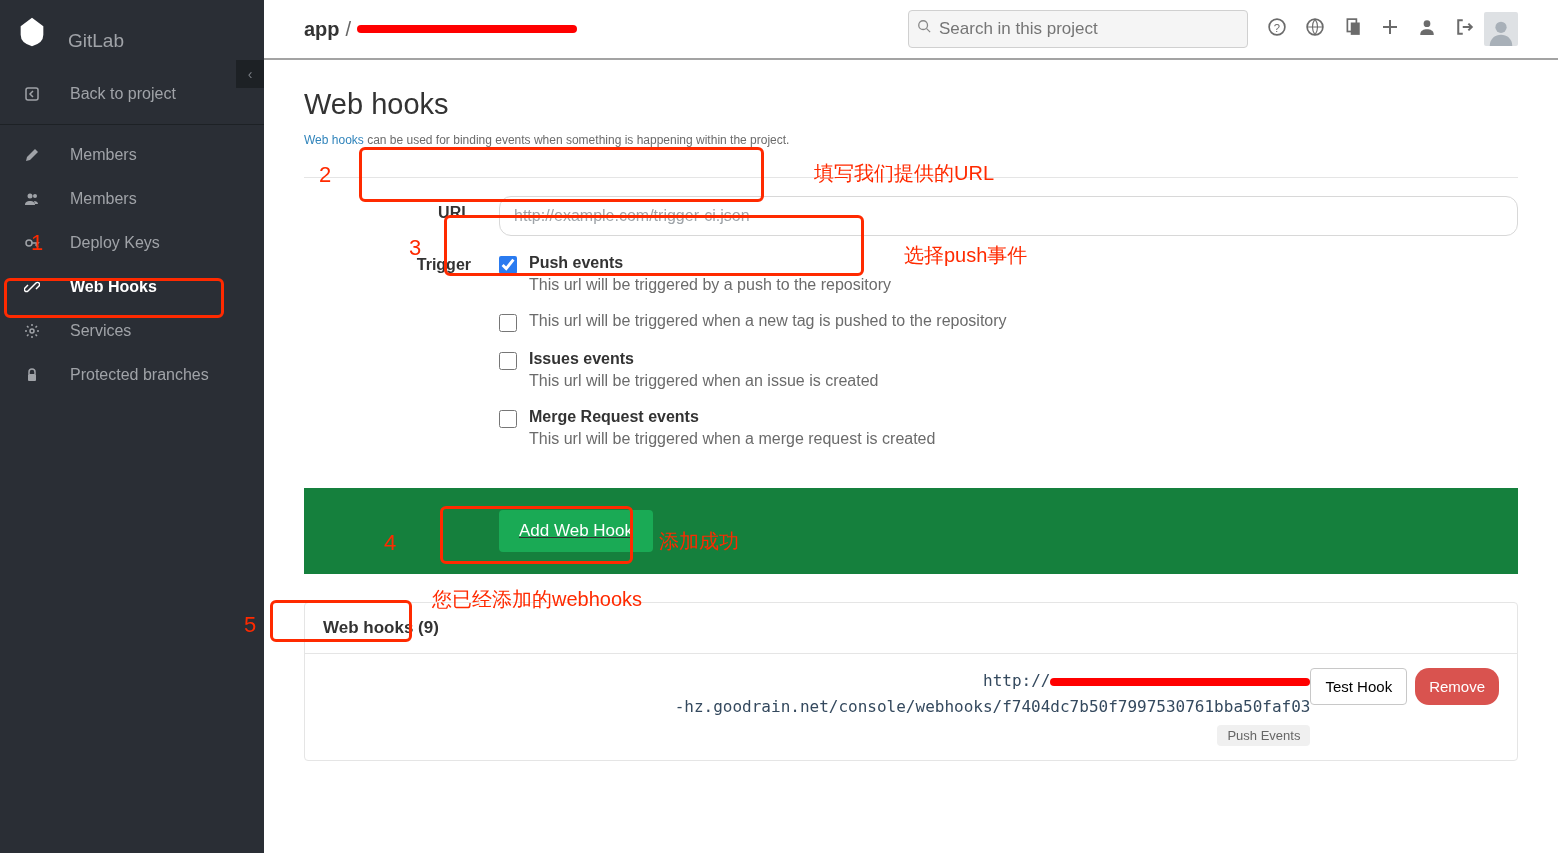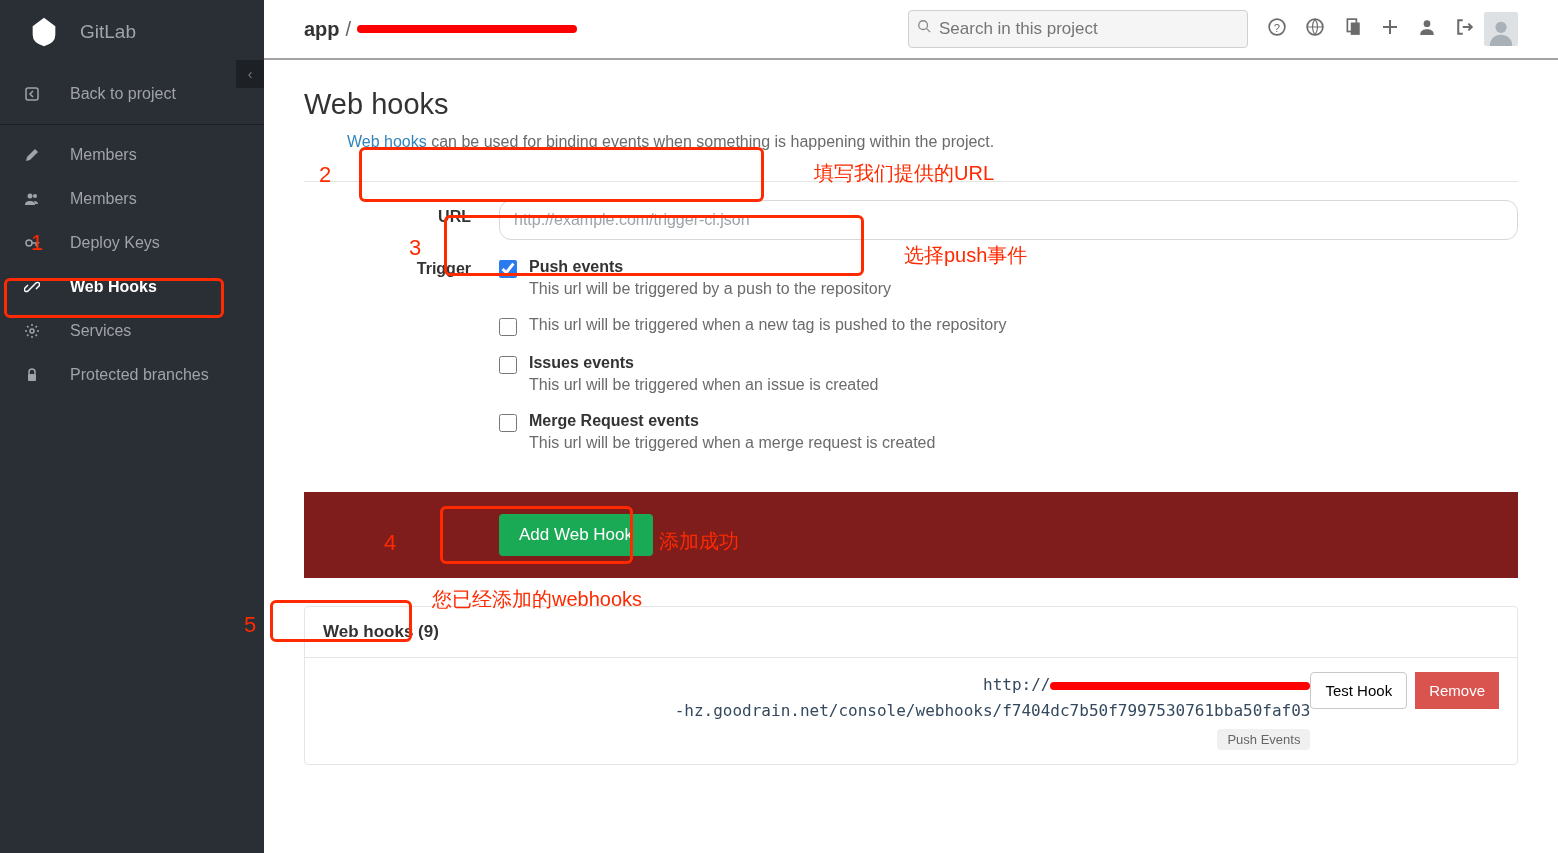--- a/index.html
+++ b/index.html
@@ -1,19 +1,19 @@
 <!DOCTYPE html>
 <html><head>
   <meta charset="utf-8">
   <style>
     * { margin: 0; padding: 0; box-sizing: border-box; }
     body { font-family: -apple-system, BlinkMacSystemFont, "Segoe UI", Helvetica, Arial, sans-serif; font-size: 14px; color: #333; }
     
     .sidebar { position: fixed; left: 0; top: 0; width: 264px; height: 100vh; background: #2a2e35; color: #a0a3a8; }
-    .sidebar-header { display: flex; align-items: center; padding: 12px 24px; }
+    .sidebar-header { display: flex; align-items: flex-end; padding: 12px 12px; }
     .logo { width: 40px; height: 40px; display: flex; align-items: center; justify-content: center; }
     .logo svg { fill: #fff; }
     .brand { color: #a0a3a8; margin-left: 16px; font-size: 19px; font-weight: 400; }
     .collapse-btn { position: absolute; right: 0; top: 60px; background: #1d2125; width: 28px; height: 28px; display: flex; align-items: center; justify-content: center; color: #7a7e84; cursor: pointer; }
     
     .nav-section { margin-top: 8px; }
     .nav-item { display: flex; align-items: center; padding: 13px 22px; color: #a0a3a8; cursor: pointer; font-size: 16px; }
     .nav-item.active { color: #fff; }
     .nav-icon { width: 20px; margin-right: 28px; display: flex; align-items: center; justify-content: center; }
     .nav-divider { height: 1px; background: #1d2125; margin: 8px 0; }
@@ -27,49 +27,49 @@
     .search-wrap { position: relative; width: 340px; }
     .search-input { width: 100%; padding: 8px 10px 8px 30px; border: 1px solid #d0d0d0; background: #f5f5f5; border-radius: 4px; font-size: 17px; color: #555; }
     .search-icon { position: absolute; left: 9px; top: 9px; color: #888; }
     .topbar-icons { display: flex; gap: 20px; margin-left: 20px; align-items: center; }
     .topbar-icons .ticon { color: #6b6b6b; cursor: pointer; font-size: 18px; }
     .avatar { width: 34px; height: 34px; background: #dee1e4; border-radius: 2px; margin-left: 10px; display: flex; align-items: flex-end; justify-content: center; overflow: hidden; }
     .avatar svg { fill: #a8b0b8; }
     
     .content { padding: 28px 40px; }
     .page-title { font-size: 29px; font-weight: 400; color: #333; margin-bottom: 12px; }
-    .page-desc { font-size: 16px; color: #6b6b6b; margin-bottom: 30px; margin-left: 43px; }
+    .page-desc { font-size: 12px; color: #6b6b6b; margin-bottom: 30px; }
     .page-desc .link { color: #3084bb; }
     
     .form-panel { border-top: 1px solid #e5e5e5; }
     .form-row { display: flex; padding: 18px 0; }
     .form-label { width: 195px; text-align: right; padding-right: 28px; font-weight: 600; font-size: 16px; color: #333; padding-top: 8px; }
     .form-body { flex: 1; }
     .text-input { width: 100%; padding: 10px 14px; border: 1px solid #d8d8d8; border-radius: 12px; font-size: 16px; color: #333; }
     .text-input::placeholder { color: #9ea3a8; }
     
     .trigger-item { display: flex; align-items: flex-start; margin-bottom: 18px; }
     .trigger-check { width: 18px; height: 18px; margin-top: 2px; margin-right: 12px; accent-color: #2a7bf0; }
     .trigger-content { flex: 1; }
     .trigger-title { font-weight: 600; font-size: 16px; color: #333; margin-bottom: 4px; }
     .trigger-desc { color: #6b6b6b; font-size: 16px; }
     
-    .button-row { background: #7f1d1d; padding: 22px 0 22px 195px; display: flex; align-items: center; gap: 40px; }
+    .button-row { background: #15803d; padding: 22px 0 22px 195px; display: flex; align-items: center; gap: 40px; text-decoration: underline; }
     .btn-primary { background: #1aaa55; color: #fff; border: none; padding: 11px 20px; border-radius: 4px; font-size: 17px; cursor: pointer; }
     
     .hooks-panel { margin-top: 28px; border: 1px solid #e5e5e5; border-radius: 4px; }
     .hooks-header { padding: 15px 18px; border-bottom: 1px solid #e5e5e5; font-weight: 600; font-size: 17px; display: flex; align-items: center; gap: 30px; }
     .hook-row { padding: 14px 18px; display: flex; align-items: flex-start; }
     .hook-info { flex: 1; text-align: right; }
     .hook-url { font-family: monospace; font-size: 16px; color: #34495e; line-height: 1.6; word-break: break-all; }
     .hook-url .redact2 { display: inline-block; width: 260px; height: 8px; background: #ff0000; border-radius: 4px; vertical-align: middle; }
     .hook-badge { display: inline-block; background: #f0f0f0; color: #666; padding: 3px 10px; border-radius: 4px; font-size: 13px; margin-top: 6px; }
     .hook-actions { display: flex; gap: 8px; }
     .btn-test { background: #fff; border: 1px solid #c8c8c8; padding: 9px 14px; border-radius: 4px; cursor: pointer; font-size: 15px; }
-    .btn-remove { background: #d9534f; color: #fff; border: none; padding: 9px 14px; border-radius: 0; cursor: pointer; font-size: 15px; }
+    .btn-remove { background: #d9534f; color: #fff; border: none; padding: 9px 14px; border-radius: 14px; cursor: pointer; font-size: 15px; }
     
     .anno { position: absolute; color: #ff2a00; font-size: 20px; pointer-events: none; }
     .anno-box { position: absolute; border: 3px solid #ff2a00; border-radius: 6px; pointer-events: none; }
     .anno-num { font-weight: 400; font-size: 22px; }
   </style>
 </head>
 <body>
 
 <div class="sidebar">
   <div class="sidebar-header">

